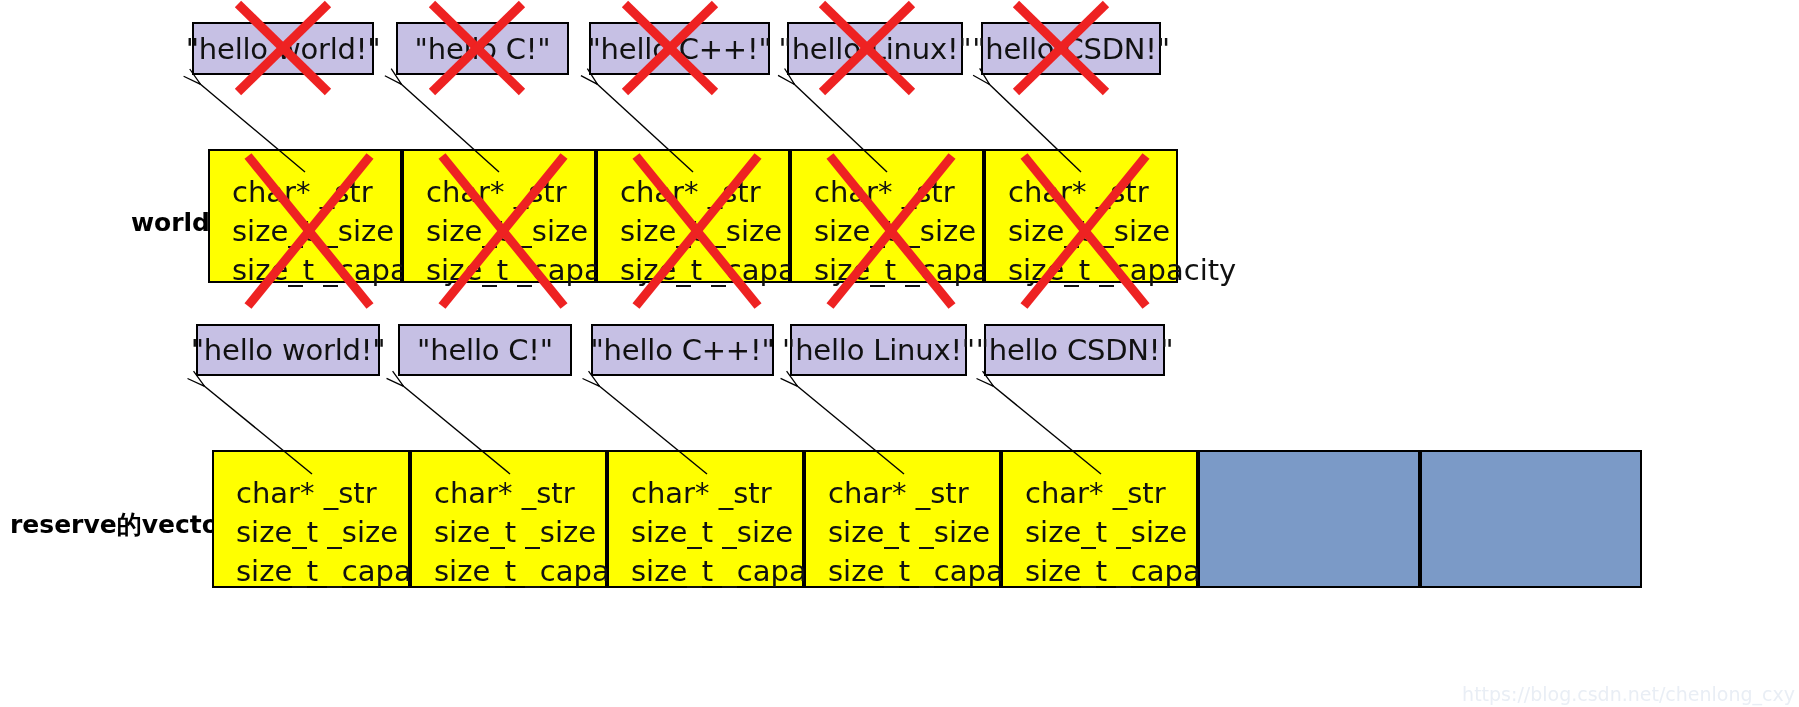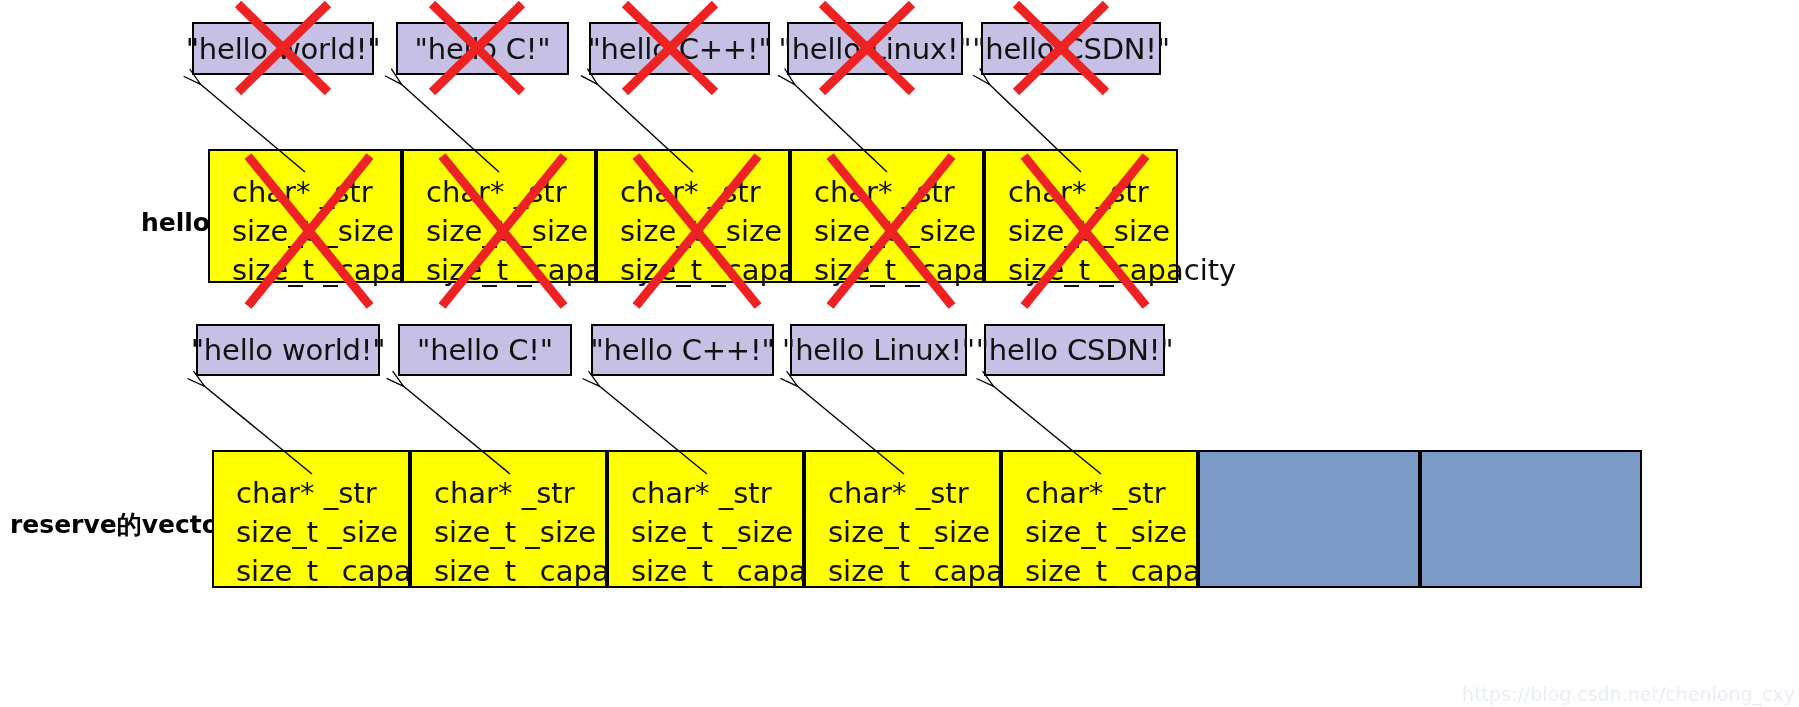--- a/index.html
+++ b/index.html
@@ -76,21 +76,21 @@
     color: #e9eef5;
     font-family: "DejaVu Sans", sans-serif;
     white-space: nowrap;
   }
 </style>
 </head>
 <body>
 
 <div id="canvas">
 
-  <div class="row-label" style="left:40px; top:208px; width:170px;">hello</div>
+  <div class="row-label" style="left:40px; top:208px; width:170px;">world</div>
 
   <div class="str-box" style="left:192px; top:22px; width:182px; height:53px;">"hello world!"</div>
   <div class="str-box" style="left:396px; top:22px; width:173px; height:53px;">"hello C!"</div>
   <div class="str-box" style="left:589px; top:22px; width:181px; height:53px;">"hello C++!"</div>
   <div class="str-box" style="left:787px; top:22px; width:176px; height:53px;">"hello Linux!"</div>
   <div class="str-box" style="left:981px; top:22px; width:180px; height:53px;">"hello CSDN!"</div>
 
   <div class="vec-cell" style="left:208px; top:149px; width:194px; height:134px;">
     <span class="fld">char* _str</span>
     <span class="fld">size_t _size</span>

